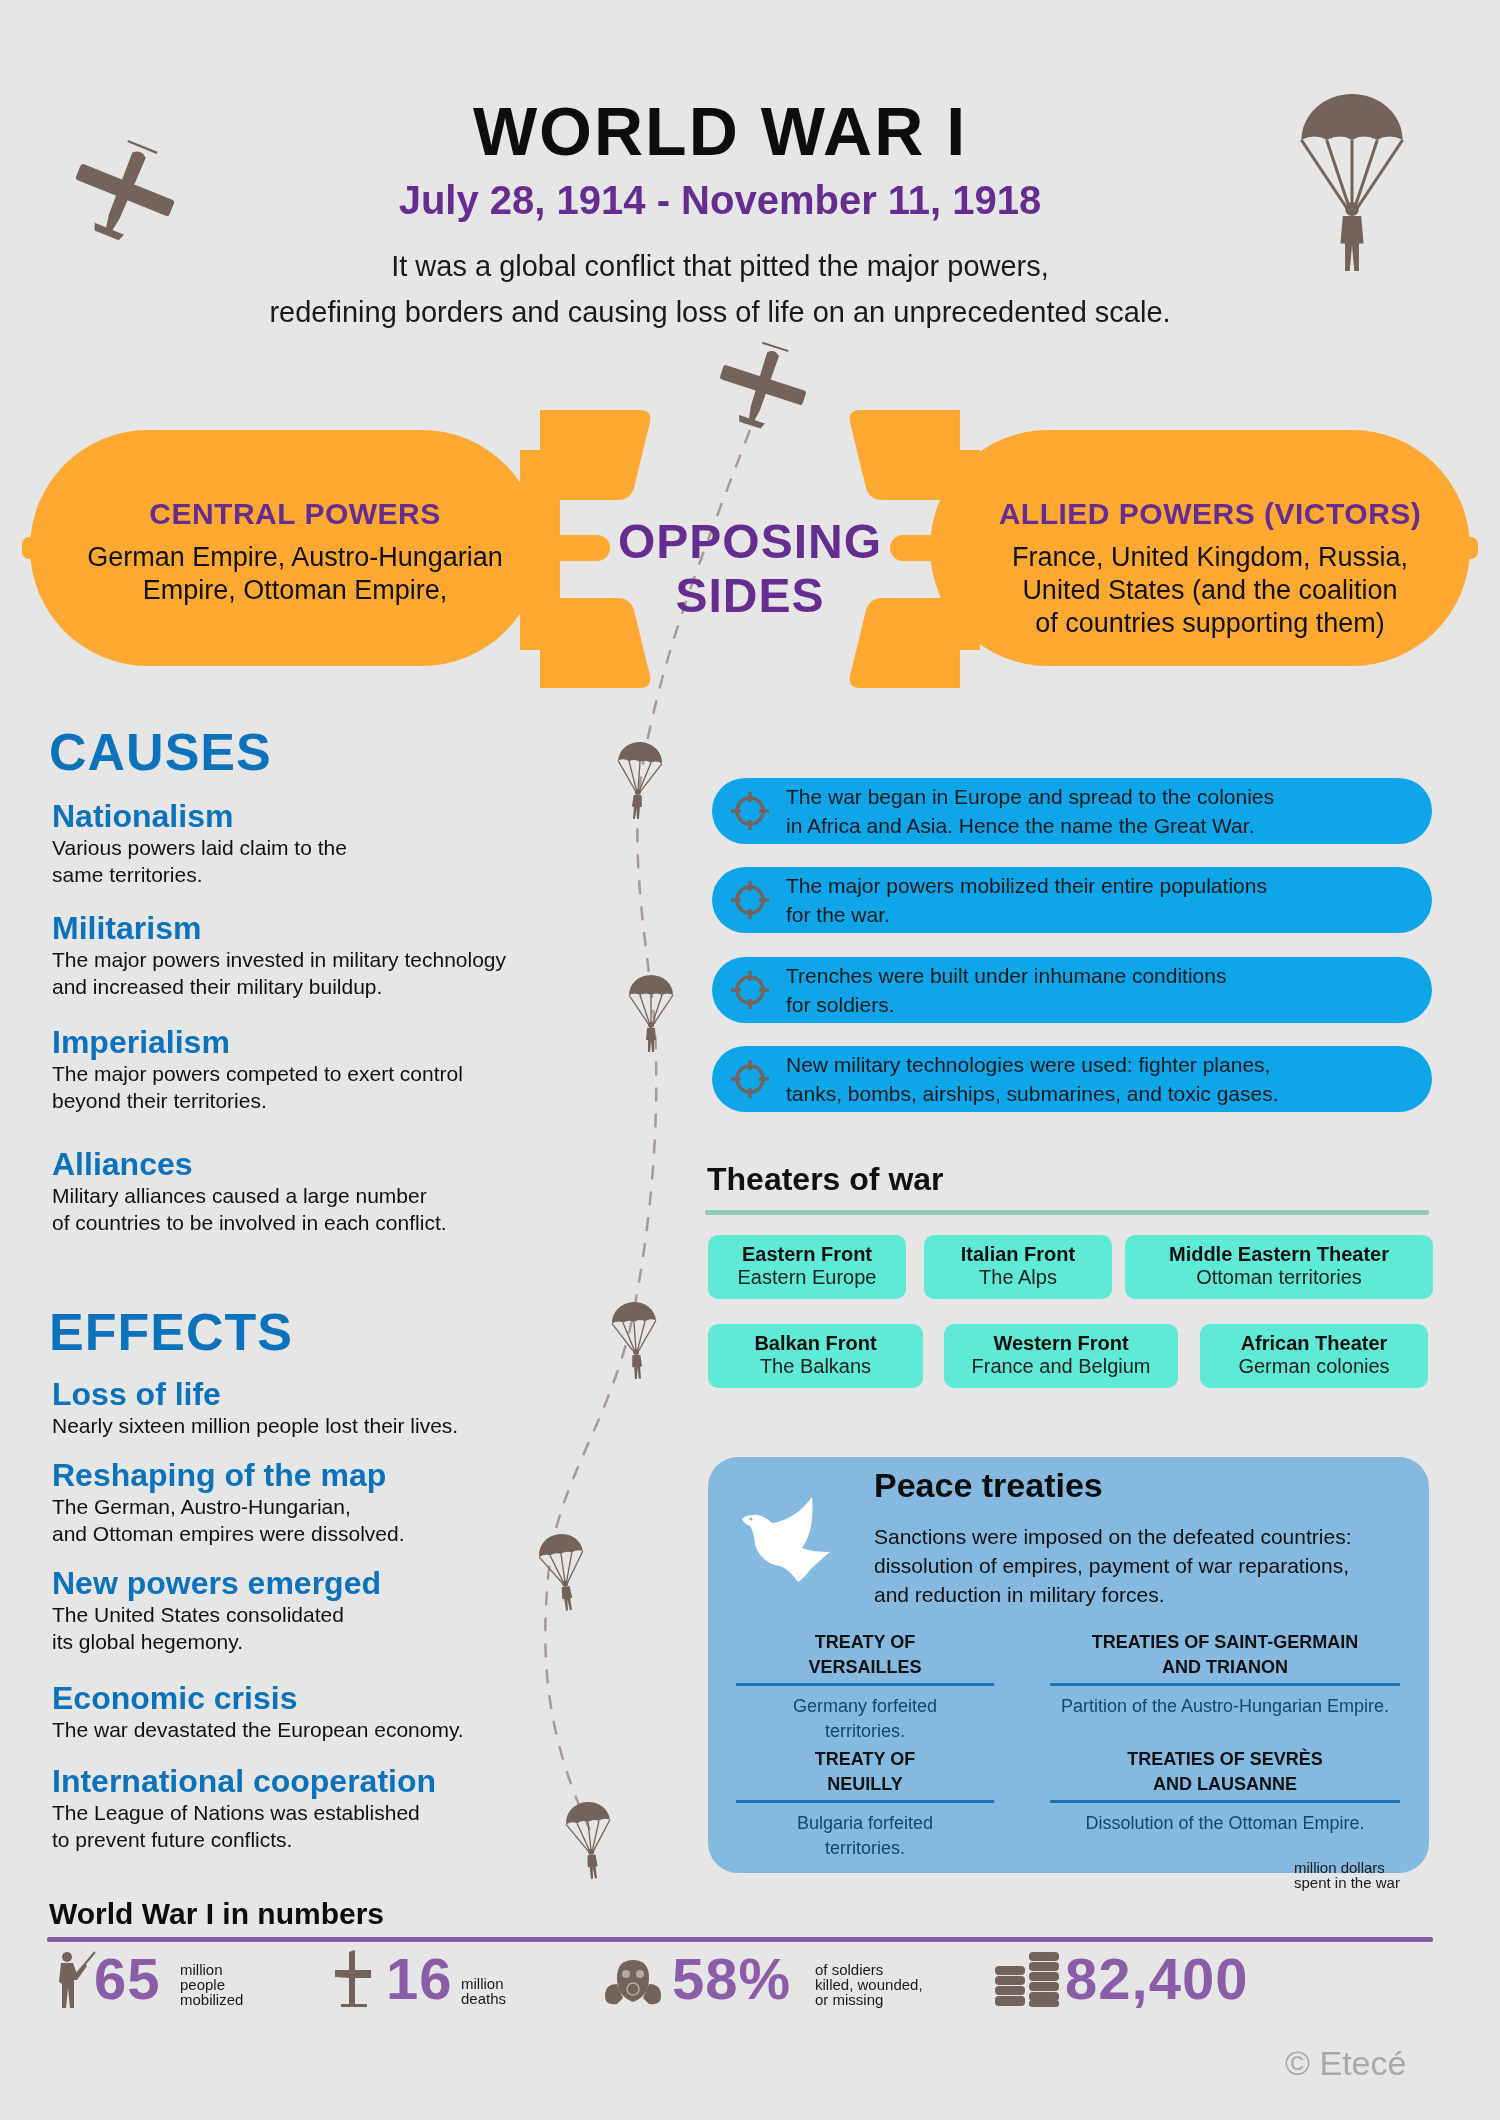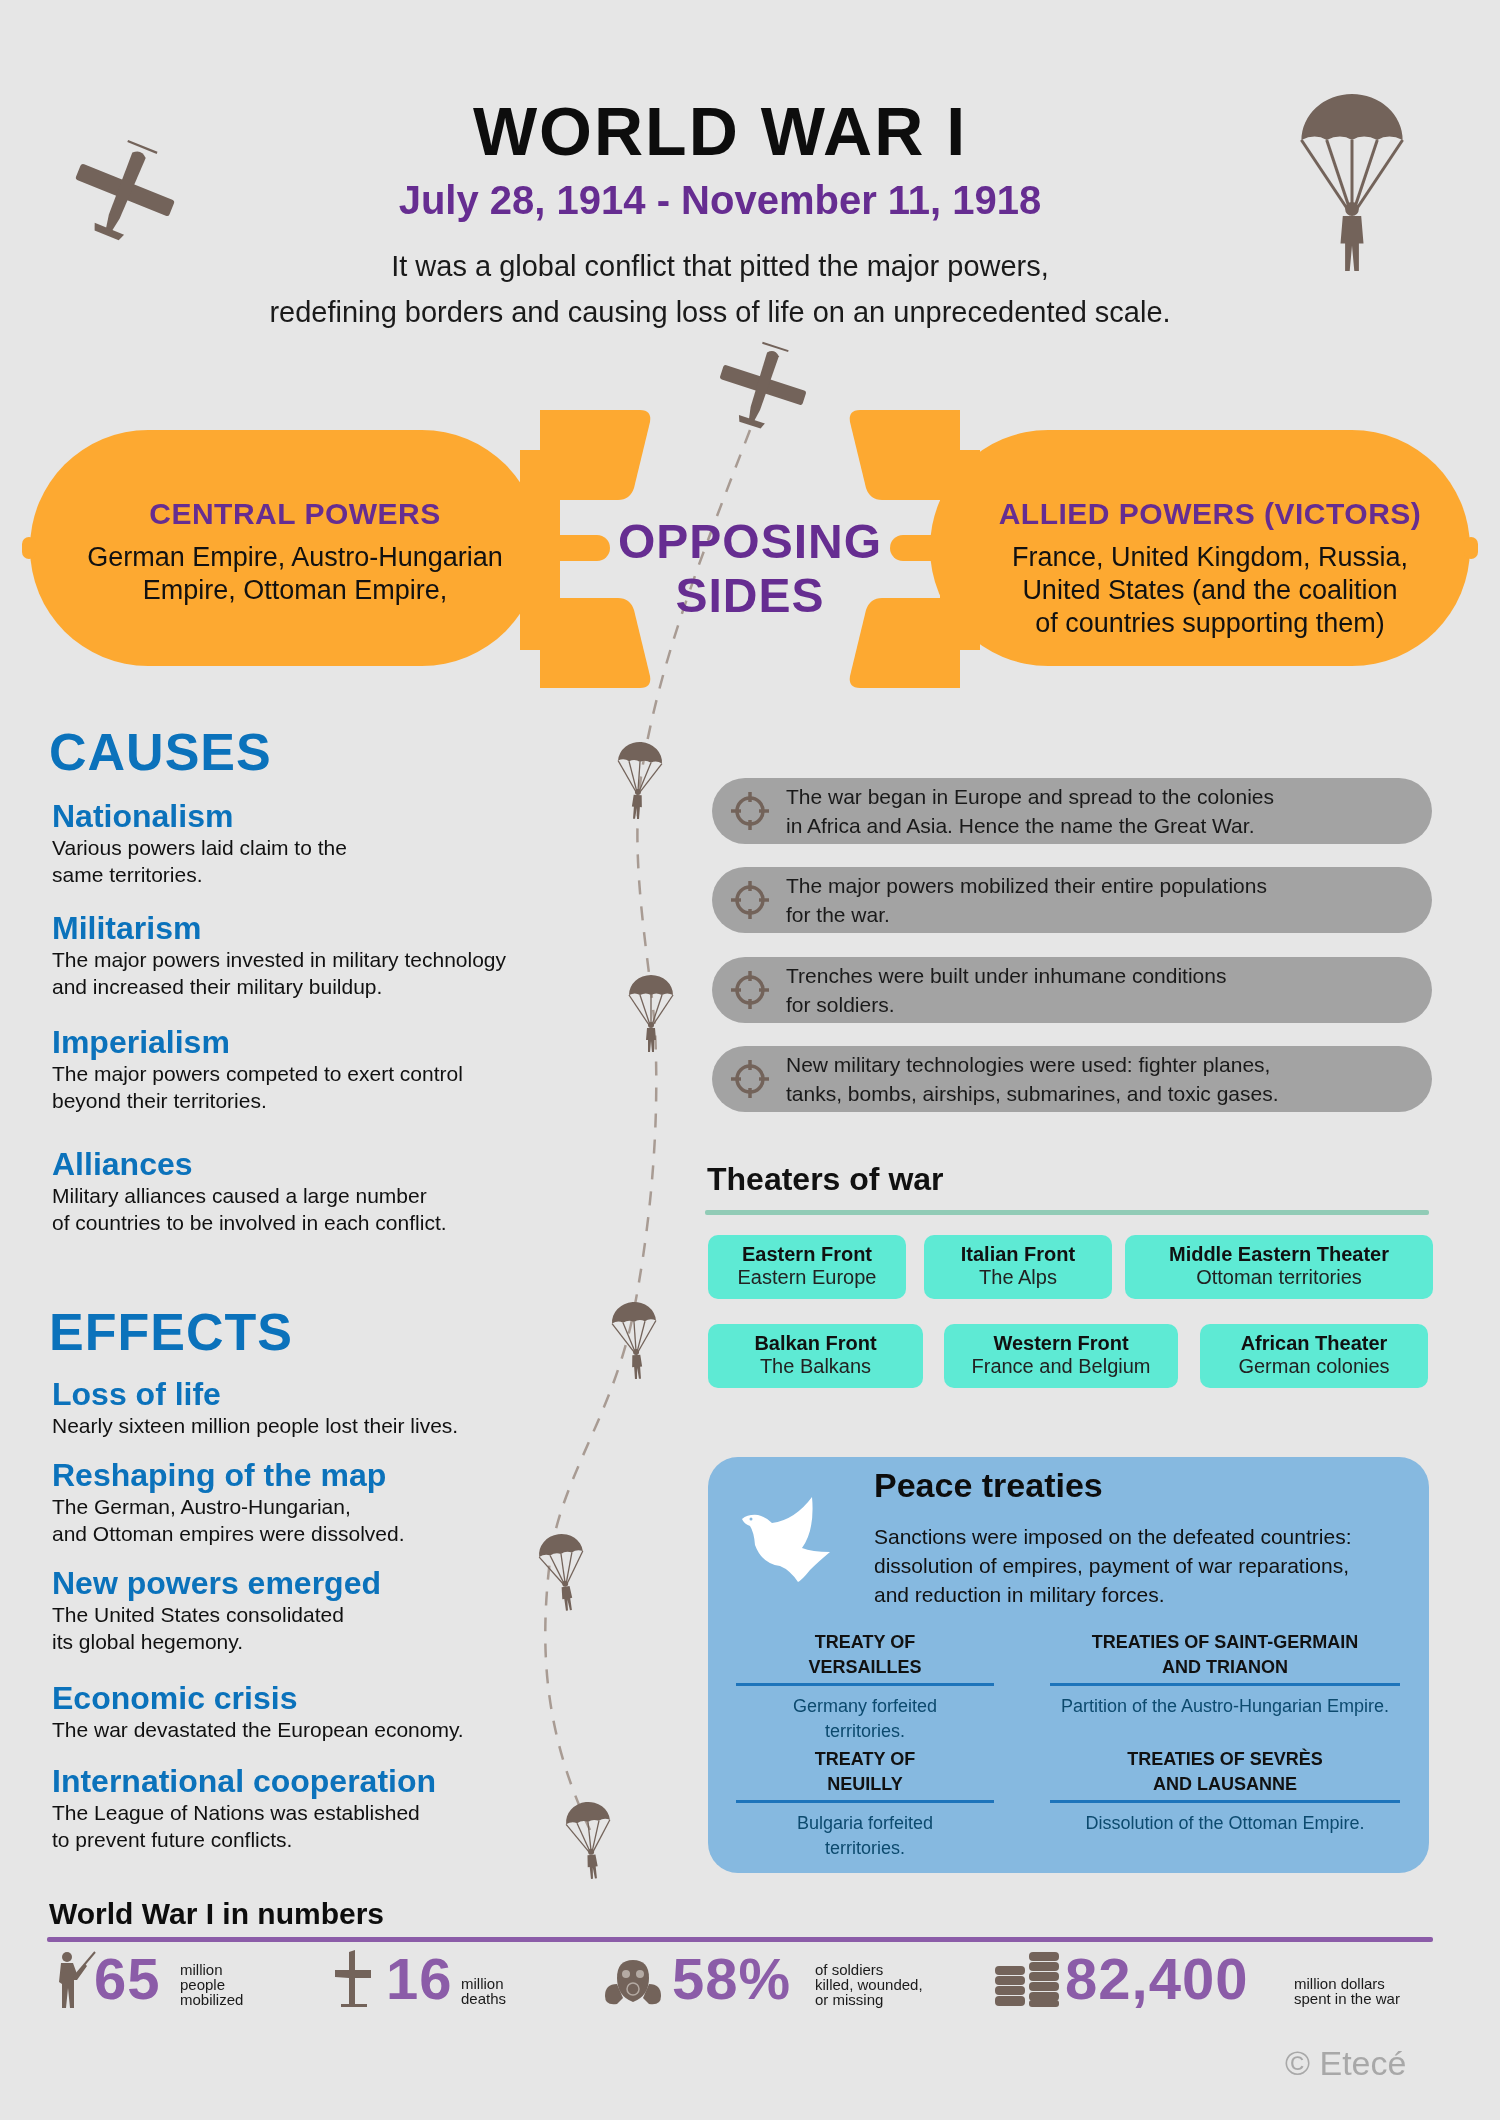--- a/index.html
+++ b/index.html
@@ -45,21 +45,21 @@
   
   .section-head {
     font-size: 52px; font-weight: 700; color: #0b72bb; letter-spacing: 1px;
   }
   .item-title { font-size: 32px; font-weight: 700; color: #0b72bb; line-height: 36px; }
   .item-text { font-size: 21px; color: #111; line-height: 27px; }
 
   
   .pill {
     position: absolute; left: 712px; width: 720px; height: 66px;
-    background: #a3a3a3; border-radius: 33px;
+    background: #0ea5e9; border-radius: 33px;
     display: flex; align-items: center;
   }
   .pill .ico { width: 42px; height: 42px; margin-left: 17px; margin-right: 15px; flex: none; }
   .pill .txt { font-size: 21px; line-height: 29px; color: #1a1a1a; }
 
   
   .theaters-title { left: 707px; top: 1161px; font-size: 32px; font-weight: 700; color: #111; }
   .theaters-rule { left: 705px; top: 1210px; width: 724px; height: 5px; background: #91cbb6; border-radius: 2px; }
   .theater {
     position: absolute; height: 64px; background: #5eead4; border-radius: 10px;
@@ -413,18 +413,18 @@
     <rect x="2" y="46" width="30" height="10" rx="4"></rect>
     <rect x="36" y="2" width="30" height="9" rx="4"></rect>
     <rect x="36" y="12" width="30" height="9" rx="4"></rect>
     <rect x="36" y="22" width="30" height="9" rx="4"></rect>
     <rect x="36" y="32" width="30" height="9" rx="4"></rect>
     <rect x="36" y="42" width="30" height="9" rx="4"></rect>
     <rect x="36" y="50" width="30" height="7" rx="3"></rect>
   </g>
 </svg>
 <div class="abs stat-num" style="left:1065px;top:1945px;">82,400</div>
-<div class="abs stat-lbl" style="left:1294px;top:1976px;">
+<div class="abs stat-lbl" style="left:1294px;top:1860px;">
   <div>million dollars</div>
   <div>spent in the war</div>
 </div>
 
 <div class="abs copyright">© Etecé</div>
 
 </body></html>

